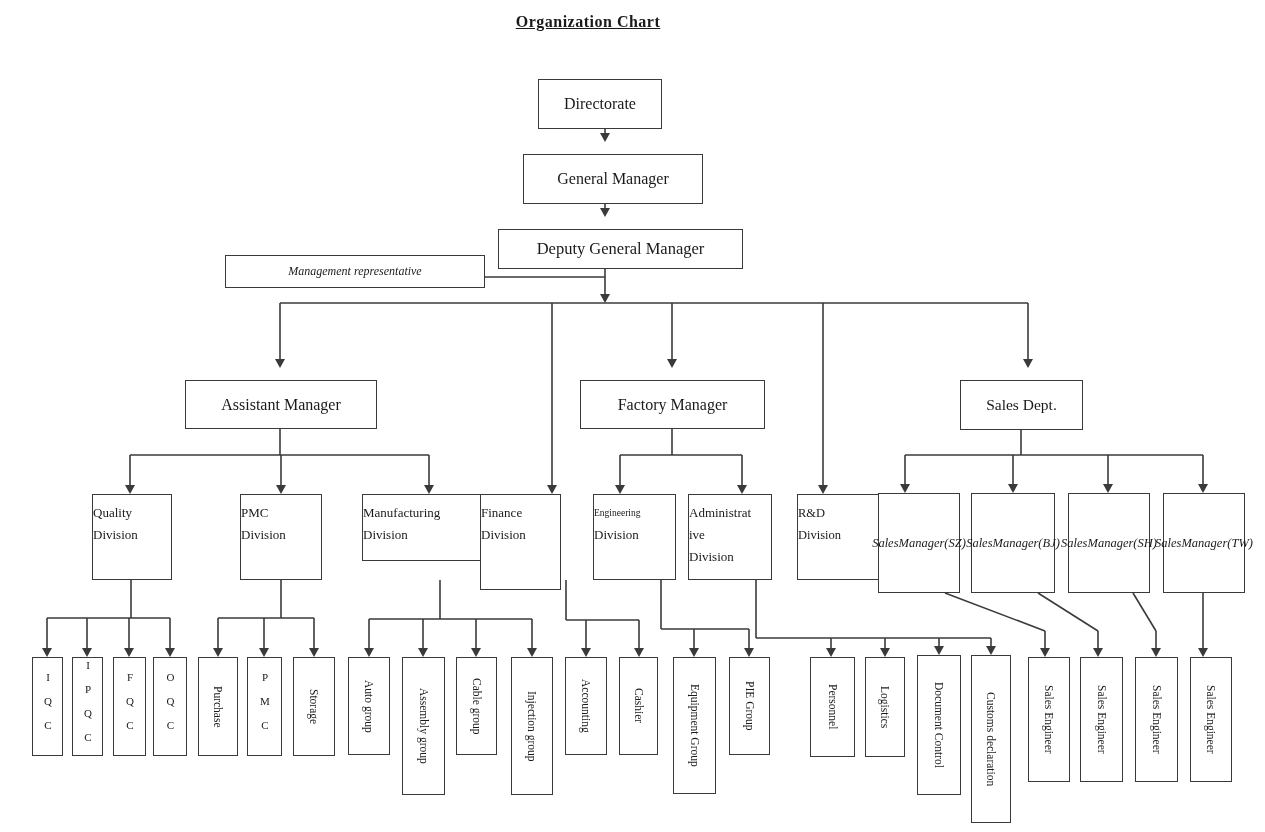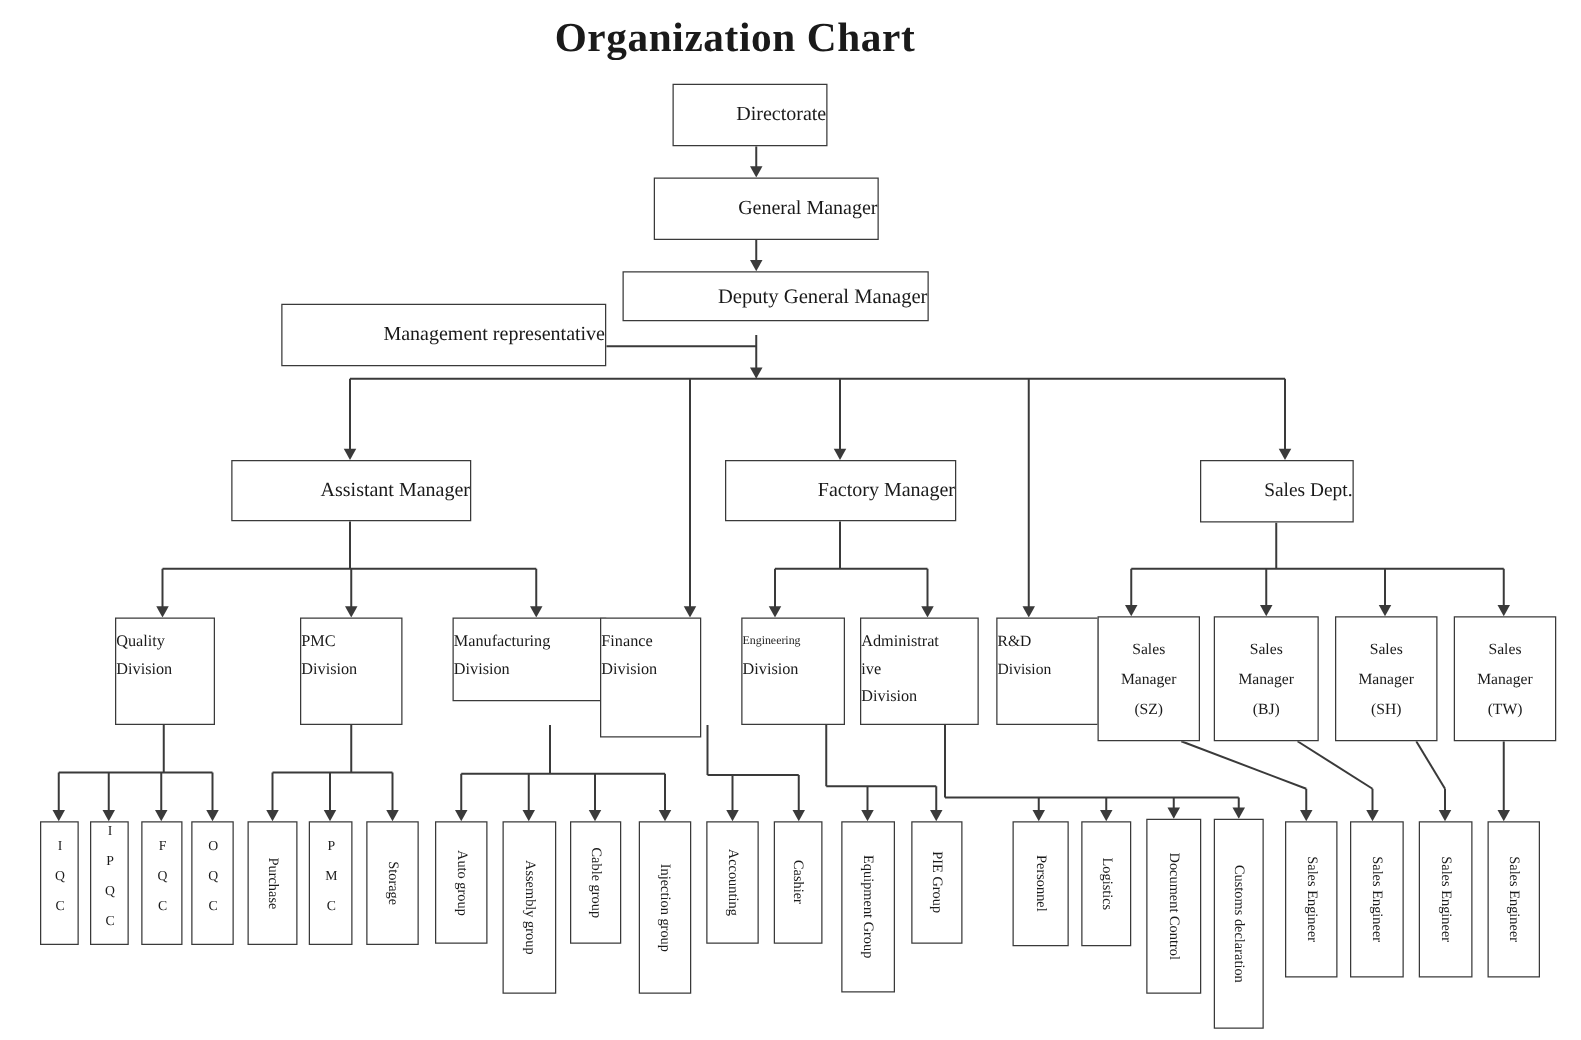--- a/index.html
+++ b/index.html
@@ -1,24 +1,24 @@
 <!DOCTYPE html>
 <html><head>
 <meta charset="utf-8">
 <style>
   html,body{margin:0;padding:0;background:#fff;}
   #stage{position:relative;width:1265px;height:832px;background:#ffffff;overflow:hidden;
          font-family:"Liberation Serif","DejaVu Serif",serif;color:#1a1a1a;}
   #wires{position:absolute;left:0;top:0;z-index:0;}
   .title{position:absolute;top:13px;left:0;width:1176px;text-align:center;
-         font-size:33px;font-weight:bold;letter-spacing:.5px;}
+         font-size:16px;font-weight:bold;text-decoration:underline;letter-spacing:.5px;}
   .box{position:absolute;box-sizing:border-box;border:1.7px solid #3a3a3a;background:#ffffff;z-index:1;}
-  .center{display:flex;align-items:center;justify-content:flex-end;text-align:center;}
-  .center-ml{display:flex;flex-direction:column;align-items:center;justify-content:center;
-             text-align:center;line-height:24px;}
+  .center{display:flex;align-items:center;justify-content:center;text-align:center;margin-top:12px;}
+  .center-ml{display:flex;flex-direction:row;align-items:center;justify-content:center;
+             text-align:center;line-height:24px;font-style:italic;}
   .top-left{padding:7px 3px 0 0;line-height:22px;}
   .top-left .ln{display:block;}
   .rotated{display:flex;align-items:center;justify-content:center;}
   .rotated span{writing-mode:vertical-rl;white-space:nowrap;}
   .stacked{display:flex;align-items:center;justify-content:center;}
   .stacked span{writing-mode:vertical-rl;text-orientation:upright;letter-spacing:12px;line-height:1;}
 </style>
 </head>
 <body>
 
@@ -131,21 +131,21 @@
   <div class="title">Organization Chart</div>
 <div class="box center" style="left: 538px; top: 67px; width: 124px; height: 50px; font-size: 16px;">
       <span>Directorate</span>
     </div>
     <div class="box center" style="left: 523px; top: 142px; width: 180px; height: 50px; font-size: 16px;">
       <span>General Manager</span>
     </div>
     <div class="box center" style="left: 498px; top: 217px; width: 245px; height: 40px; font-size: 16.5px;">
       <span>Deputy General Manager</span>
     </div>
-    <div class="box center" style="left: 225px; top: 243px; width: 260px; height: 50px; font-size: 16px;">
+    <div class="box center" style="left: 225px; top: 243px; width: 260px; height: 33px; font-size: 12px; font-style: italic;">
       <span>Management representative</span>
     </div>
     <div class="box center" style="left: 185px; top: 368px; width: 192px; height: 49px; font-size: 16px;">
       <span>Assistant Manager</span>
     </div>
     <div class="box center" style="left: 580px; top: 368px; width: 185px; height: 49px; font-size: 16px;">
       <span>Factory Manager</span>
     </div>
     <div class="box center" style="left: 960px; top: 368px; width: 123px; height: 50px; font-size: 15.5px;">
       <span>Sales Dept.</span>
@@ -163,21 +163,21 @@
       <div class="ln">Division</div>
     </div>
     <div class="box top-left" style="left: 480px; top: 494px; width: 81px; height: 96px; font-size: 13px;">
       <div class="ln">Finance</div>
       <div class="ln">Division</div>
     </div>
     <div class="box top-left" style="left: 593px; top: 494px; width: 83px; height: 86px; font-size: 13px;">
       <div class="ln" style="font-size: 9.5px;">Engineering</div>
       <div class="ln" style="font-size: 13px;">Division</div>
     </div>
-    <div class="box top-left" style="left: 688px; top: 494px; width: 95px; height: 86px; font-size: 13px;">
+    <div class="box top-left" style="left: 688px; top: 494px; width: 84px; height: 86px; font-size: 13px;">
       <div class="ln">Administrat</div>
       <div class="ln">ive</div>
       <div class="ln">Division</div>
     </div>
     <div class="box top-left" style="left: 797px; top: 494px; width: 82px; height: 86px; font-size: 12.5px;">
       <div class="ln">R&amp;D</div>
       <div class="ln">Division</div>
     </div>
     <div class="box center-ml" style="left: 878px; top: 493px; width: 82px; height: 100px; font-size: 12.5px;">
       <div class="ln">Sales</div>

